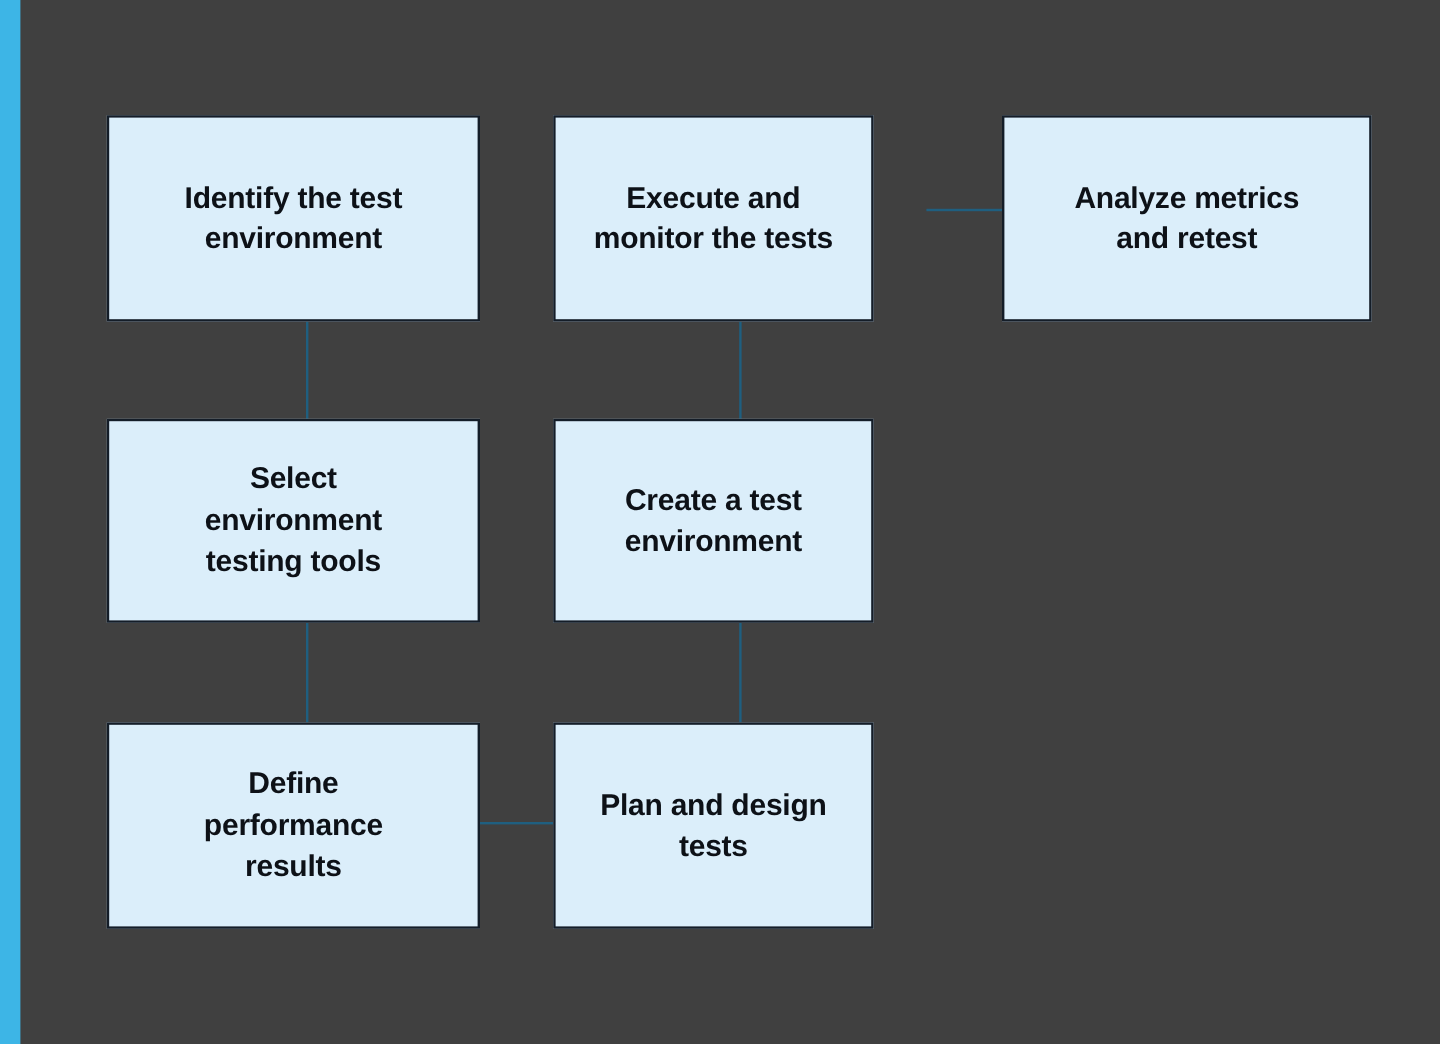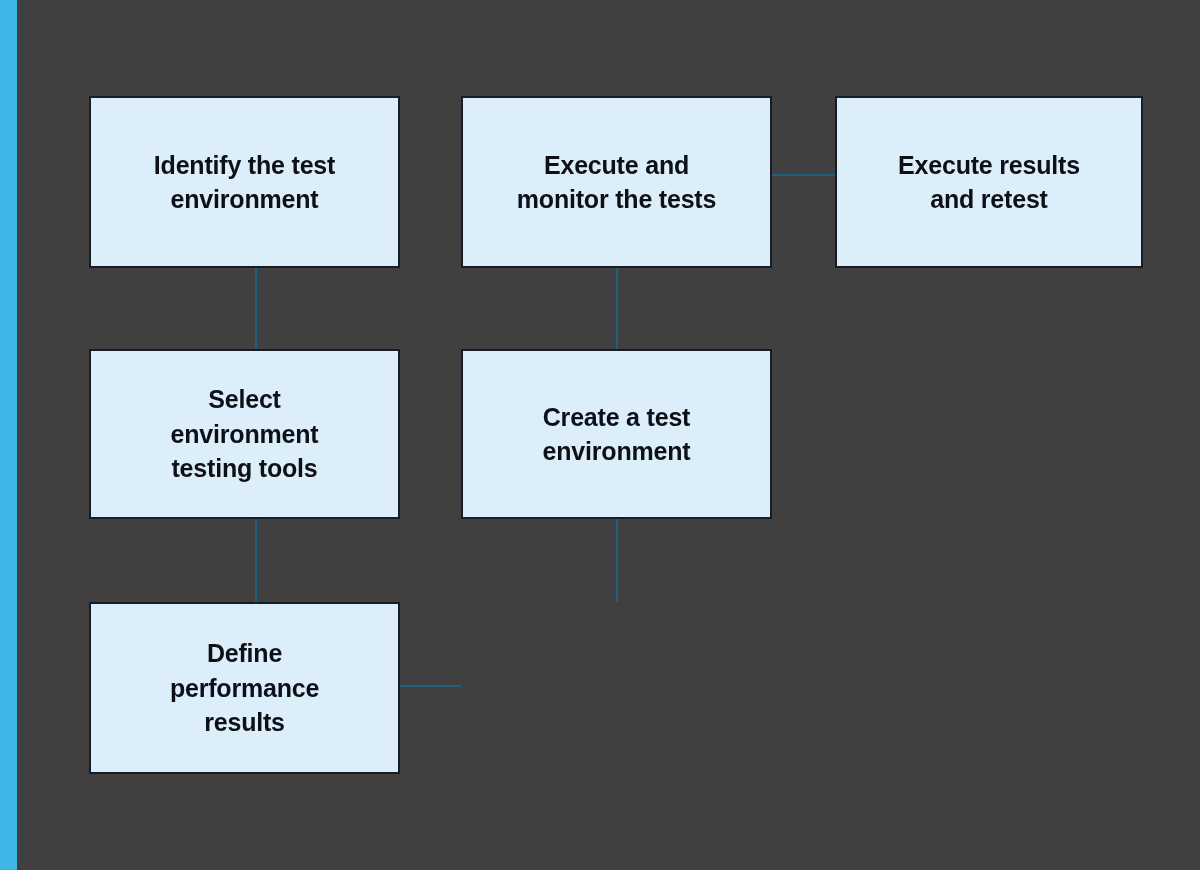--- a/index.html
+++ b/index.html
@@ -43,21 +43,21 @@
     font-size: 25px;
     line-height: 1.38;
     color: #0d1117;
     letter-spacing: -0.2px;
     padding: 0 14px;
     white-space: pre-line;
   }
 
   
   .col-1 { left: 72px;  width: 311px; }
-  .col-2 { left: 444px; width: 311px; }
+  .col-2 { left: 444px; width: 267px; }
   .col-3 { left: 818px; width: 308px; }
 
   .row-1 { top: 96px;  height: 172px; }
   .row-2 { top: 349px; height: 170px; }
   .row-3 { top: 602px; height: 172px; }
 
   
   .conn-v-col1-r1r2 { left: 238px; top: 268px; width: 2px; height: 81px; }
   .conn-v-col1-r2r3 { left: 238px; top: 519px; width: 2px; height: 83px; }
   .conn-v-col2-r1r2 { left: 599px; top: 268px; width: 2px; height: 81px; }
@@ -86,35 +86,39 @@
     <span class="node-label">Identify the test
 environment</span>
   </div>
 
   <div class="node col-2 row-1">
     <span class="node-label">Execute and
 monitor the tests</span>
   </div>
 
   <div class="node col-3 row-1">
-    <span class="node-label">Execute results
+    <span class="node-label">Analyze metrics
 and retest</span>
   </div>
 
   <div class="node col-1 row-2">
     <span class="node-label">Select
 environment
 testing tools</span>
   </div>
 
   <div class="node col-2 row-2">
     <span class="node-label">Create a test
 environment</span>
   </div>
 
   <div class="node col-1 row-3">
     <span class="node-label">Define
 performance
 results</span>
   </div>
 
+  <div class="node col-2 row-3">
+    <span class="node-label">Plan and design
+tests</span>
+  </div>
 
 </div>
 
 </body></html>

